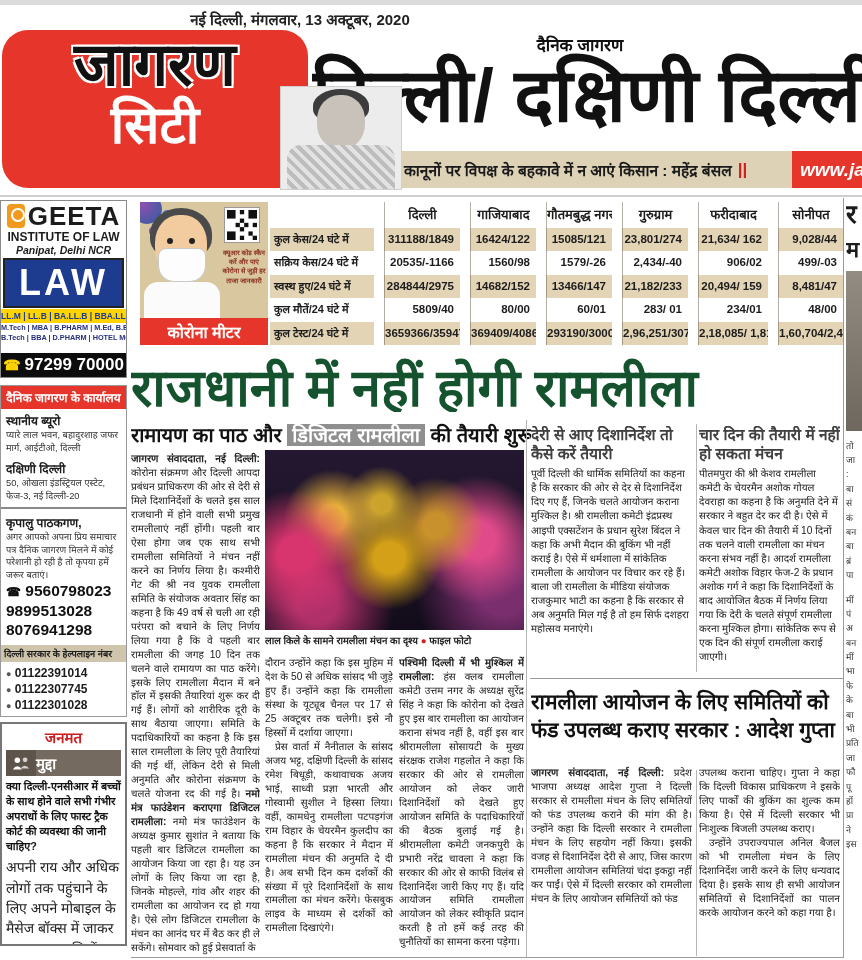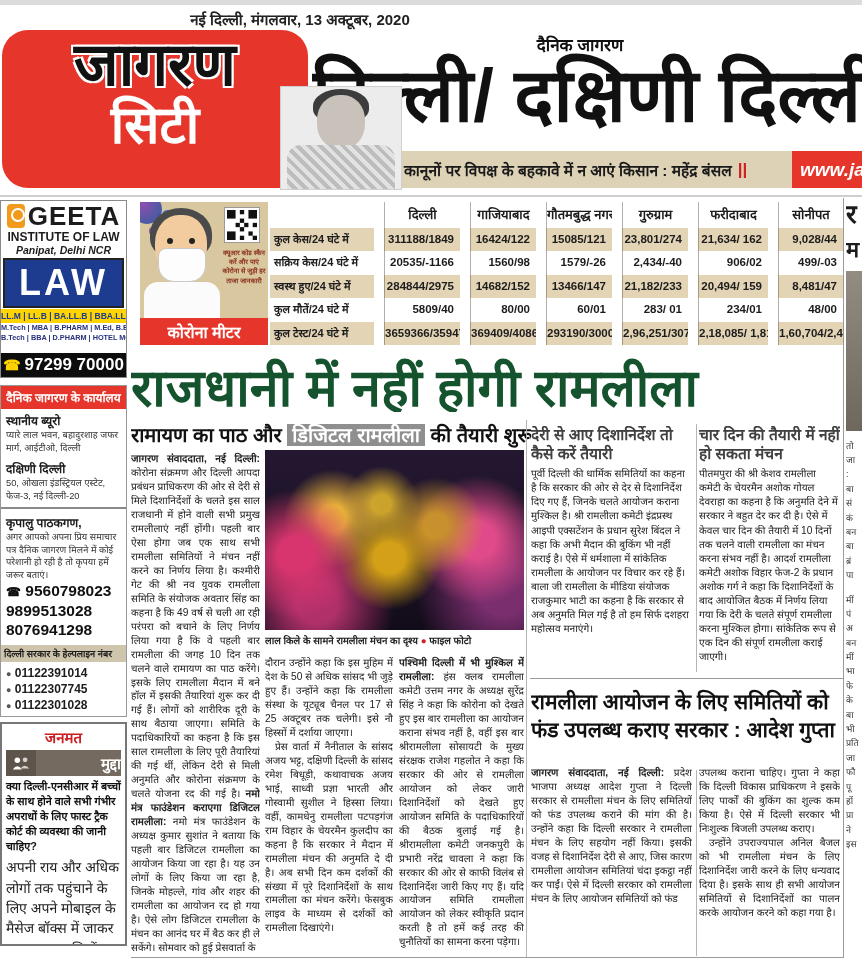--- a/index.html
+++ b/index.html
@@ -102,21 +102,21 @@
   .off-div{border-top:2px solid #8a8a8a;margin:2px 0;}
   .phone-line{font-size:15.5px;font-weight:800;line-height:1.25;color:#111;}
   .phone-ic{font-size:12px;}
   .helpline-head{background:#cfc5ac;font-size:9.3px;font-weight:800;padding:2px 3px;margin-top:2px;}
   .helpline-num{font-size:12px;font-weight:700;line-height:1.35;}
   .hn-b{color:#555;font-size:9px;}
   .janmat-box{top:722px;left:0;width:127px;height:224px;border:2px solid #777;box-sizing:border-box;padding:3px 4px;overflow:hidden;}
   .jm-title{color:#cc1f1f;font-weight:900;font-size:15px;text-align:center;}
   .jm-badge{background:#746a60;color:#fff;display:flex;align-items:center;height:26px;margin:3px 0;}
   .jm-ic{width:30px;height:26px;background:#5d554c;display:flex;align-items:center;justify-content:center;}
-  .jm-badge-label{flex:1;text-align:right;font-weight:800;font-size:15px;}
+  .jm-badge-label{flex:1;text-align:left;font-weight:800;font-size:15px;}
   .jm-q{font-size:10.8px;font-weight:800;line-height:1.38;color:#111;}
   .jm-how{font-size:14px;line-height:1.45;color:#222;margin-top:4px;}
   .kw{color:#cc1f1f;font-weight:800;}
   
   .edge-strip{left:846px;top:200px;width:16px;height:758px;overflow:hidden;}
   .ef-big{font-size:26px;font-weight:900;line-height:1.1;}
   .ef-m{font-size:22px;font-weight:800;margin-top:4px;}
   .ef-photo{width:16px;height:160px;background:linear-gradient(#938c82,#6e675e);margin:8px 0;}
   .ef-lines{font-size:9px;line-height:1.6;white-space:pre-line;color:#333;}
 </style>

